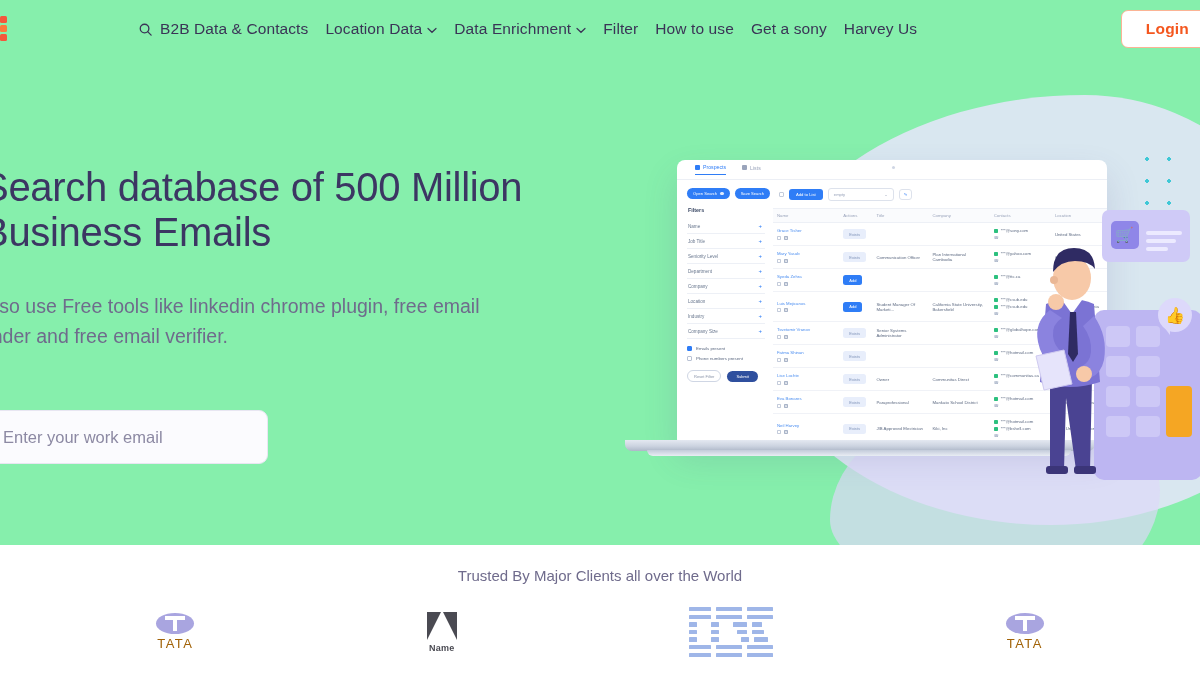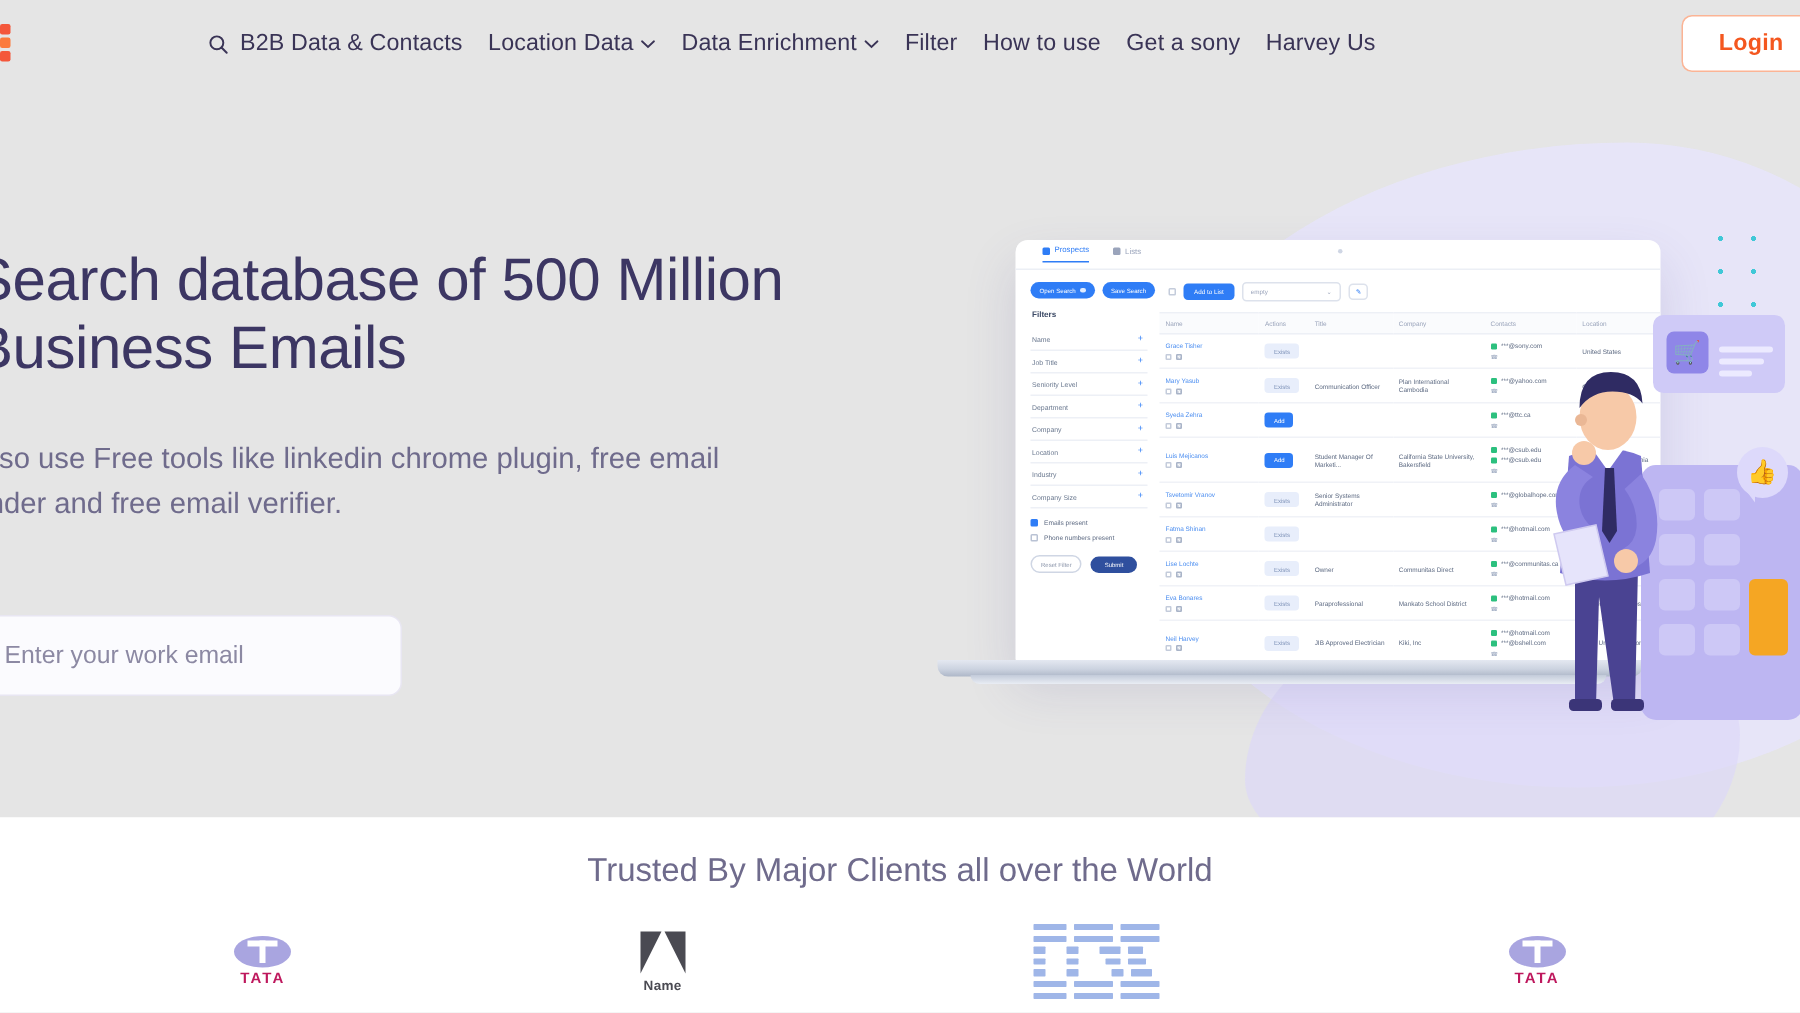--- a/index.html
+++ b/index.html
@@ -10,21 +10,21 @@
     color: #3f3d56;
     -webkit-font-smoothing: antialiased;
   }
 
   
   .page { position: relative; width: 1200px; height: 675px; }
 
   .hero {
     position: absolute; left: 0; top: 0;
     width: 1200px; height: 545px;
-    background: #e5e5e5;
+    background: #86efac;
     overflow: hidden;
   }
 
   
   .blob-a {
     position: absolute; right: -120px; top: 95px;
     width: 560px; height: 430px;
     background: #e7e5fb;
     border-radius: 58% 42% 48% 52% / 52% 55% 45% 48%;
     opacity: .85;
@@ -254,33 +254,33 @@
 
   .person { position:absolute; left: 6px; top: 118px; width: 120px; height: 248px; }
 
   
   .trusted {
     position:absolute; left:0; top:545px; width:1200px; height:130px;
     background:#fff;
   }
   .trusted-h {
     text-align:center; margin-top: 22px;
-    font-size: 22px; color:#6f6b8c; font-weight:400;
+    font-size: 15px; color:#6f6b8c; font-weight:400;
   }
   .logos {
     margin-top: 22px; display:flex; align-items:center; justify-content:space-around;
     padding: 0 40px;
   }
   .logo { height:52px; display:flex; align-items:center; justify-content:center; }
 
   .tata { display:flex; flex-direction:column; align-items:center; gap:2px;}
   .tata .oval { width:38px;height:21px;background:#a9a5e0;border-radius:50%; position:relative;}
   .tata .oval::before{content:'';position:absolute;left:50%;top:3px;transform:translateX(-50%);width:4px;height:15px;background:#fff;}
   .tata .oval::after{content:'';position:absolute;left:50%;top:3px;transform:translateX(-50%);width:20px;height:3.5px;background:#fff;}
-  .tata .txt { font-size:10px; font-weight:700; letter-spacing:1.4px; color:#be185d; }
+  .tata .txt { font-size:13px; font-weight:400; letter-spacing:1.4px; color:#a16207; }
 
   .adobe { display:flex; flex-direction:column; align-items:center; gap:3px; }
   .adobe .a { width:30px;height:28px; position:relative; }
   .adobe .a::before{
     content:''; position:absolute; left:0; top:0; width:0;height:0;
     border-left:14px solid #4a4a52; border-bottom:28px solid transparent;
   }
   .adobe .a::after{
     content:''; position:absolute; right:0; top:0; width:0;height:0;
     border-right:14px solid #4a4a52; border-bottom:28px solid transparent;

